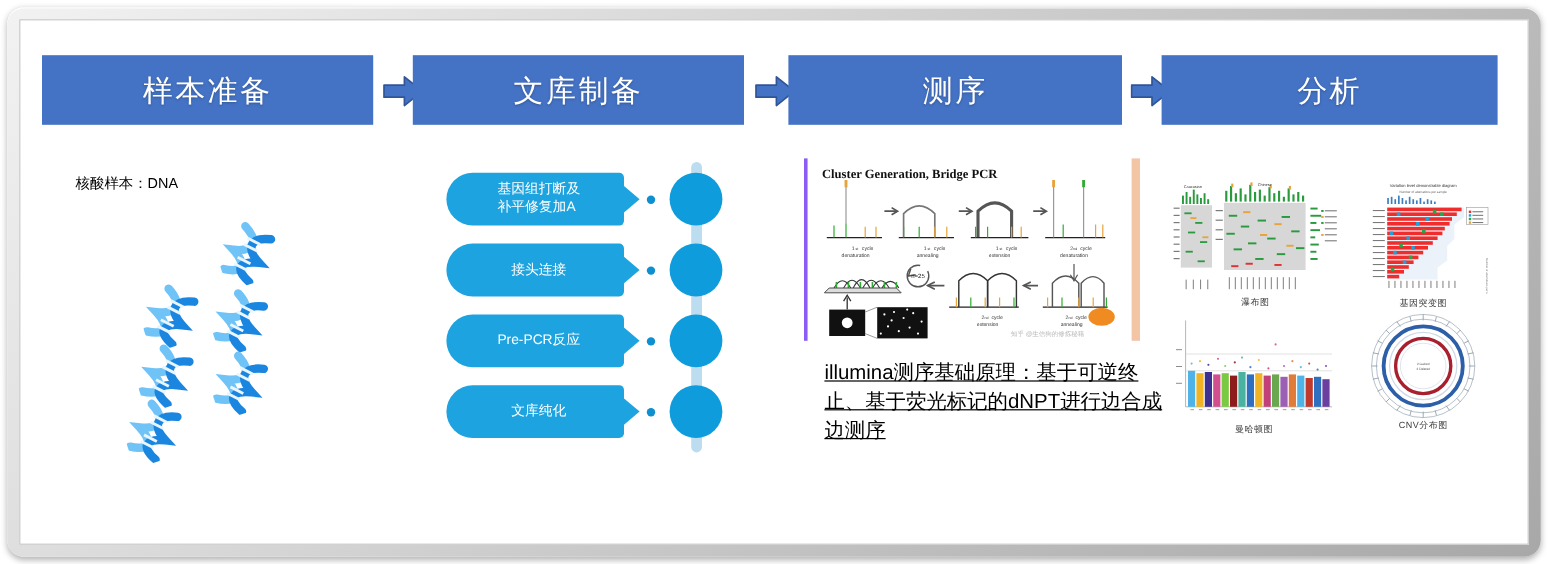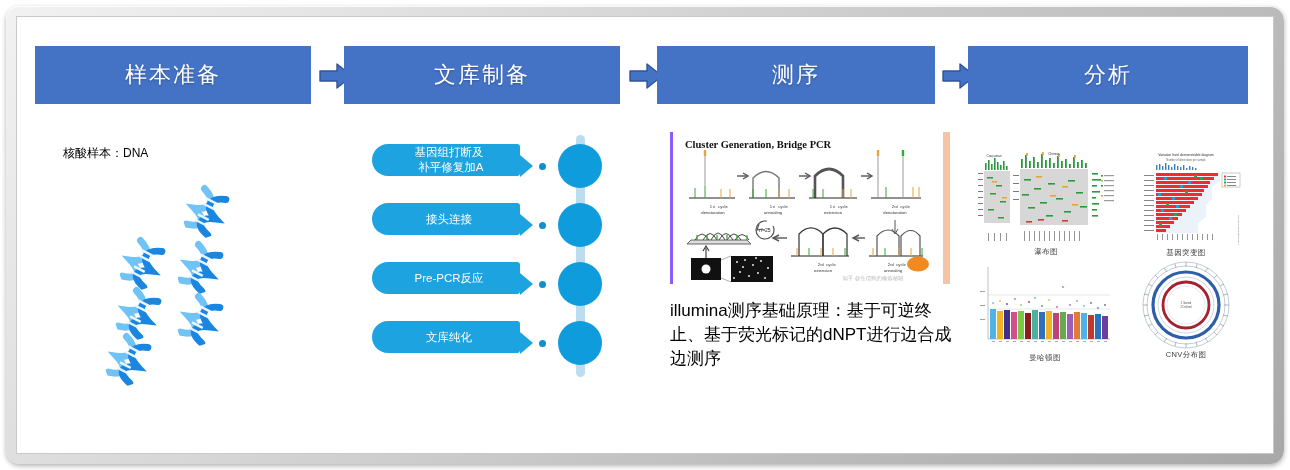--- a/index.html
+++ b/index.html
@@ -36,21 +36,21 @@
   .col-library { left: 327px; width: 276px; }
   .col-seq     { left: 640px; width: 278px; }
   .col-analysis{ left: 951px; width: 280px; }
 
   .panel-head {
     position: absolute; top: 29px; left: 0; right: 0;
     height: 58px;
     background: #4472C4;
     color: #ffffff;
     display: flex; align-items: center; justify-content: center;
-    font-size: 22px; letter-spacing: 2px;
+    font-size: 25px; letter-spacing: 2px;
     text-shadow: 0 1px 2px rgba(0,0,0,.25);
   }
 
   
   .arrow {
     position: absolute; top: 45px;
     width: 34px; height: 28px;
   }
   .arrow svg { display:block; width:100%; height:100%; }
   .arrow-1 { left: 302px; }
@@ -68,26 +68,26 @@
 
   
   .track {
     position: absolute; left: 232px; top: 118px;
     width: 9px; height: 242px;
     background: #bcdcf0; border-radius: 5px;
   }
   .pill-row { position: absolute; left: 28px; width: 230px; height: 44px; }
   .pill {
     position: absolute; left: 0; top: 0;
-    width: 148px; height: 32px;
+    width: 148px; height: 44px;
     background: #1CA3E0;
     border-radius: 22px 4px 4px 22px;
     color: #ffffff;
     display: flex; align-items: center; justify-content: center;
-    text-align: right;
+    text-align: left;
     font-size: 11.5px; line-height: 15px;
     padding: 0 10px 0 16px;
   }
   .pill-notch {
     position: absolute; left: 148px; top: 11px;
     width: 0; height: 0;
     border-top: 11px solid transparent;
     border-bottom: 11px solid transparent;
     border-left: 13px solid #1CA3E0;
   }
@@ -107,23 +107,23 @@
     position: absolute; top: 115px; left: 13px;
     width: 280px; height: 152px;
     background: #ffffff;
     border-left: 3px solid #8b5cf6;
     border-right: 7px solid #f4c4a6;
     overflow: hidden;
     text-align: center;
   }
   .seq-img svg { display:block; }
   .seq-caption {
-    position: absolute; top: 282px; left: 13px;
+    position: absolute; top: 282px; left: 30px;
     width: 282px;
-    font-size: 17px; line-height: 24px; color: #000;
+    font-size: 17px; line-height: 24px; color: #000; text-decoration: underline;
   }
 
   
   .thumb { position: absolute; }
   .thumb svg { display: block; }
   .thumb-label {
     position: absolute; width: 100%; text-align: center;
     font-size: 7.5px; color: #3a3a3a; letter-spacing: .4px;
   }
   .th1 { left: 8px;  top: 132px; width: 140px; height: 96px; }

